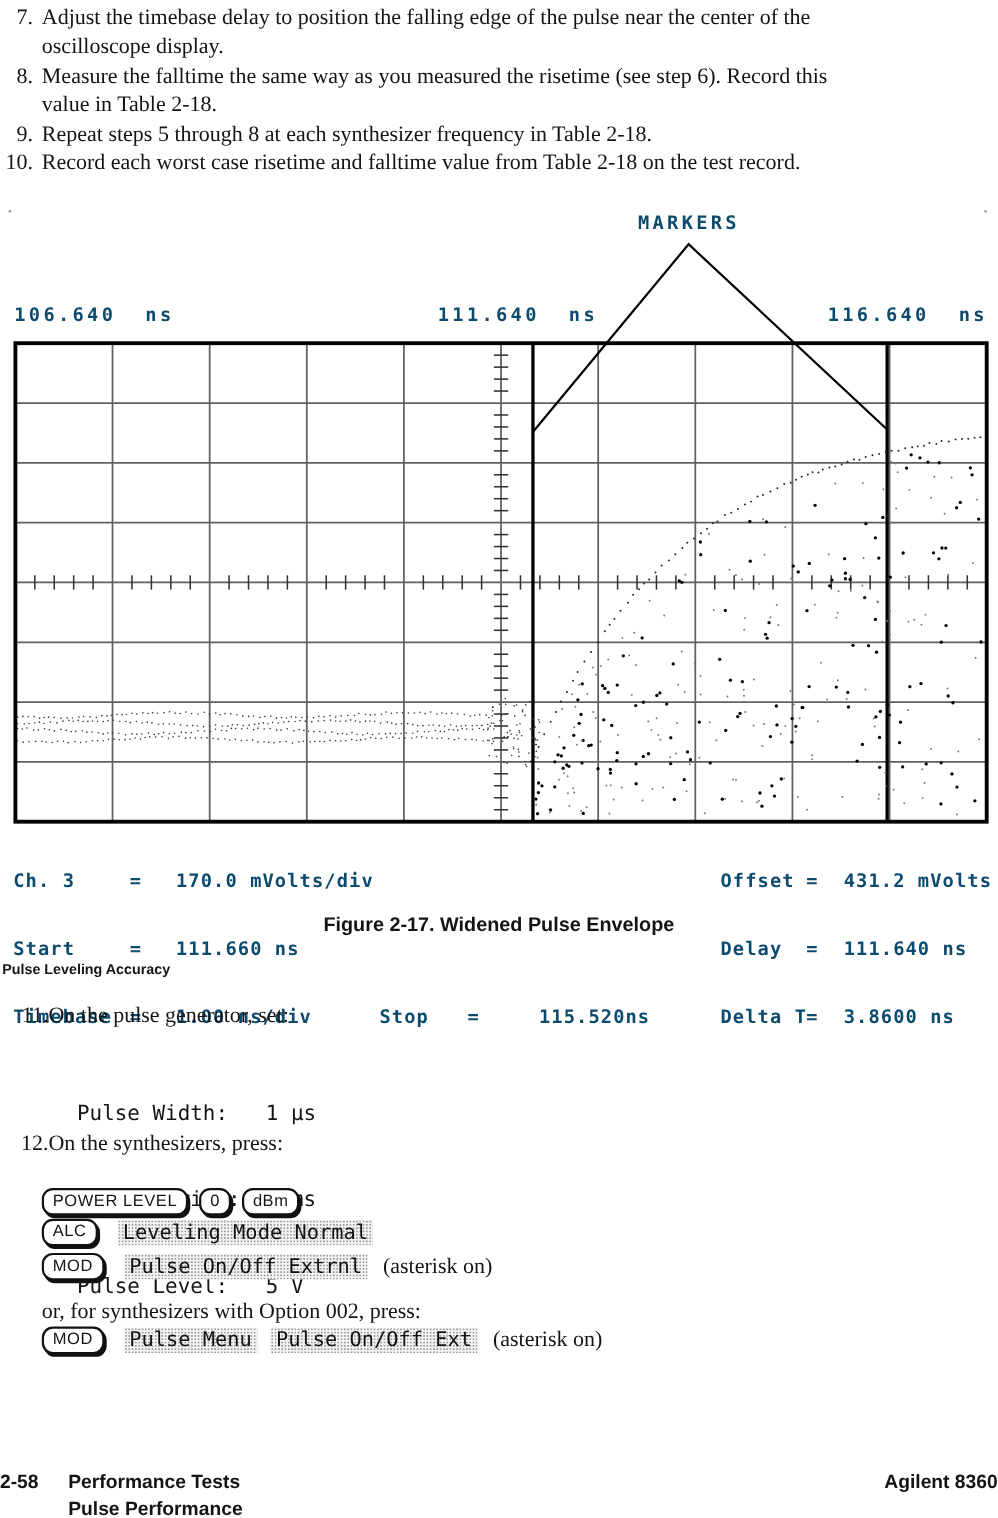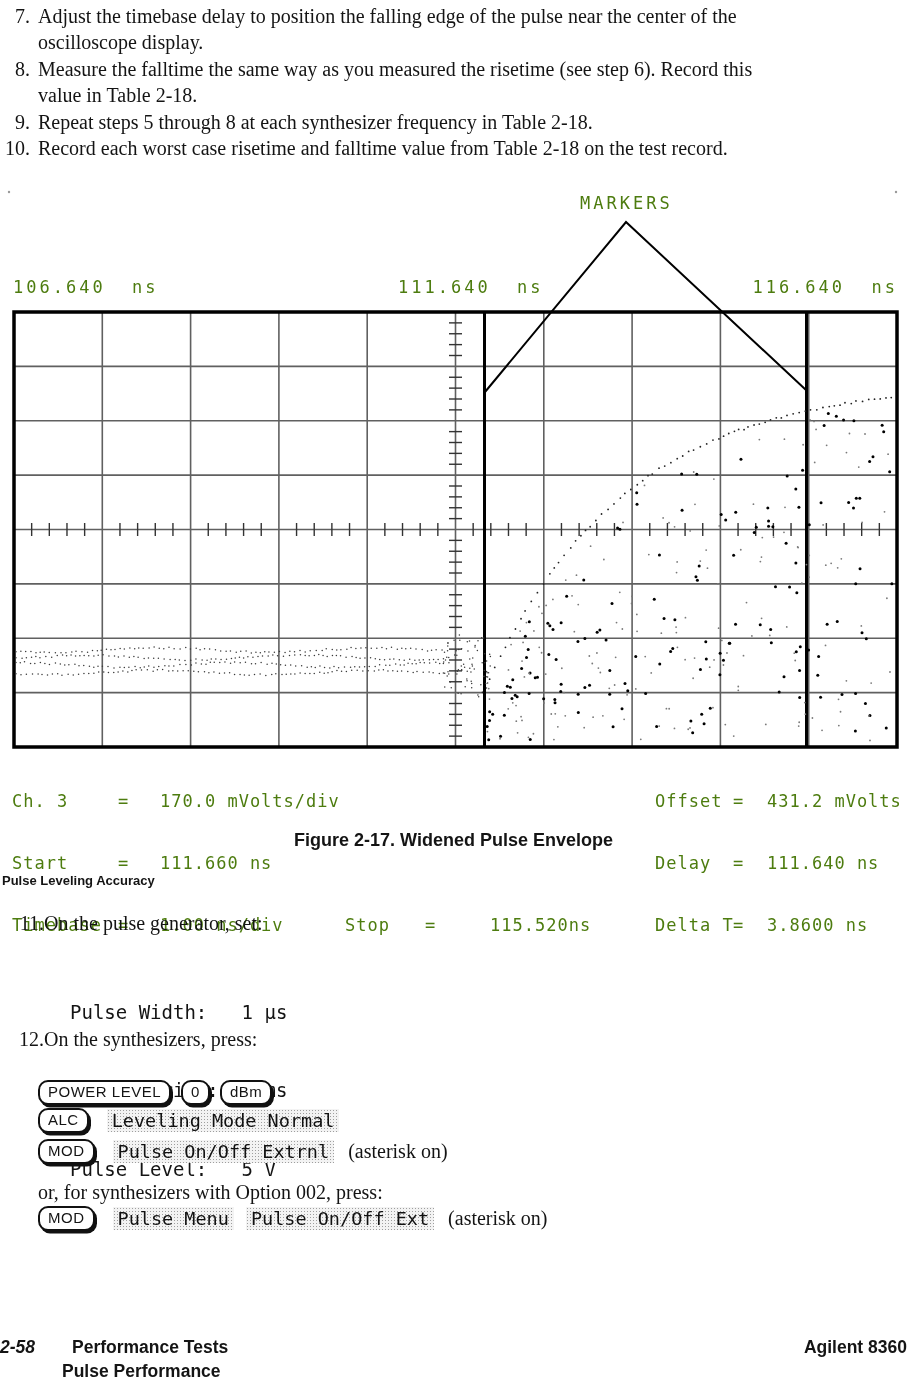--- a/index.html
+++ b/index.html
@@ -8,21 +8,21 @@
 
   
   .top-list{position:absolute;top:3px;left:0;width:907px;}
   .step{display:flex;font-size:20px;line-height:26.4px;}
   .step .num{flex:none;width:30px;text-align:right;}
   .step .txt{margin-left:8px;width:864px;}
 
   
   .figure-wrap{position:absolute;top:185px;left:0;width:907px;height:640px;}
   #scope-svg{position:absolute;top:0;left:0;}
-  .plotter{font-family:"DejaVu Sans Mono",monospace;color:#4d7c0f;white-space:pre;}
+  .plotter{font-family:"DejaVu Sans Mono",monospace;color:#0c4a6e;white-space:pre;font-weight:bold;}
   .markers-label{position:absolute;left:580px;top:8px;font-size:17px;letter-spacing:3px;}
   .tl{position:absolute;top:92px;font-size:17px;letter-spacing:3px;}
   .tl-left{left:13px;}
   .tl-center{left:398px;}
   .tl-right{right:9px;}
   .readout{position:absolute;top:565px;left:0;width:907px;font-size:17px;letter-spacing:1px;}
   .ro-row{line-height:22px;padding-left:12px;white-space:nowrap;}
   .ro{display:inline-block;white-space:pre;vertical-align:top;}
   .c1{width:106px;} .c2{width:42px;} .c3{width:185px;}
   .c4{width:80px;}  .c5{width:65px;} .c6{width:165px;}
@@ -53,21 +53,21 @@
     box-shadow:2px 2.5px 0 #111;margin-right:6px;}
   .softkey{display:inline-block;vertical-align:middle;margin-left:8px;padding:1px 5px;
     font-family:"DejaVu Sans Mono",monospace;font-weight:normal;font-size:18.5px;color:#111;
     background-color:#f3f3f3;
     background-image:radial-gradient(circle,#9e9e9e 0.7px,transparent 0.8px);
     background-size:3px 3px;}
   .after-text{display:inline-block;vertical-align:middle;margin-left:10px;font-size:20px;}
 
   .footer{position:absolute;top:1335px;left:0;width:907px;
     font-family:"Liberation Sans",sans-serif;font-weight:bold;font-size:17.5px;line-height:24px;}
-  .footer .pagenum{display:inline-block;width:72px;font-style:italic;}
+  .footer .pagenum{display:inline-block;width:62px;}
   .footer .right{float:right;}
   .footer .line2{margin-left:62px;}
 </style>
 </head>
 <body>
 
 <div class="page">
 
   <div class="top-list">
     <div class="step">

